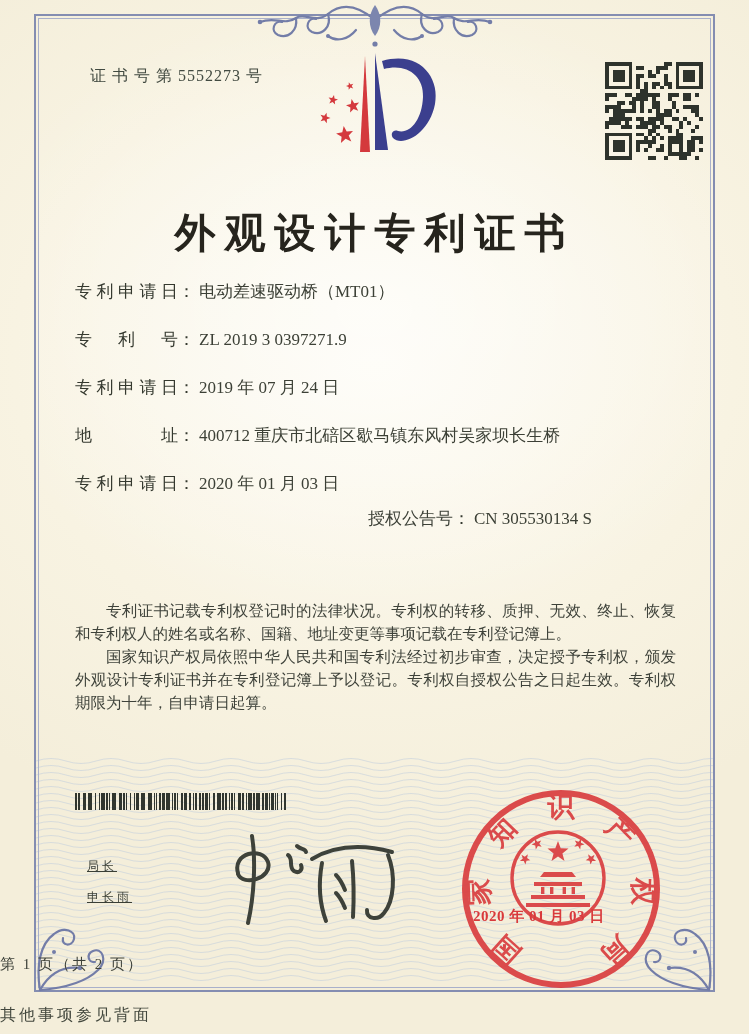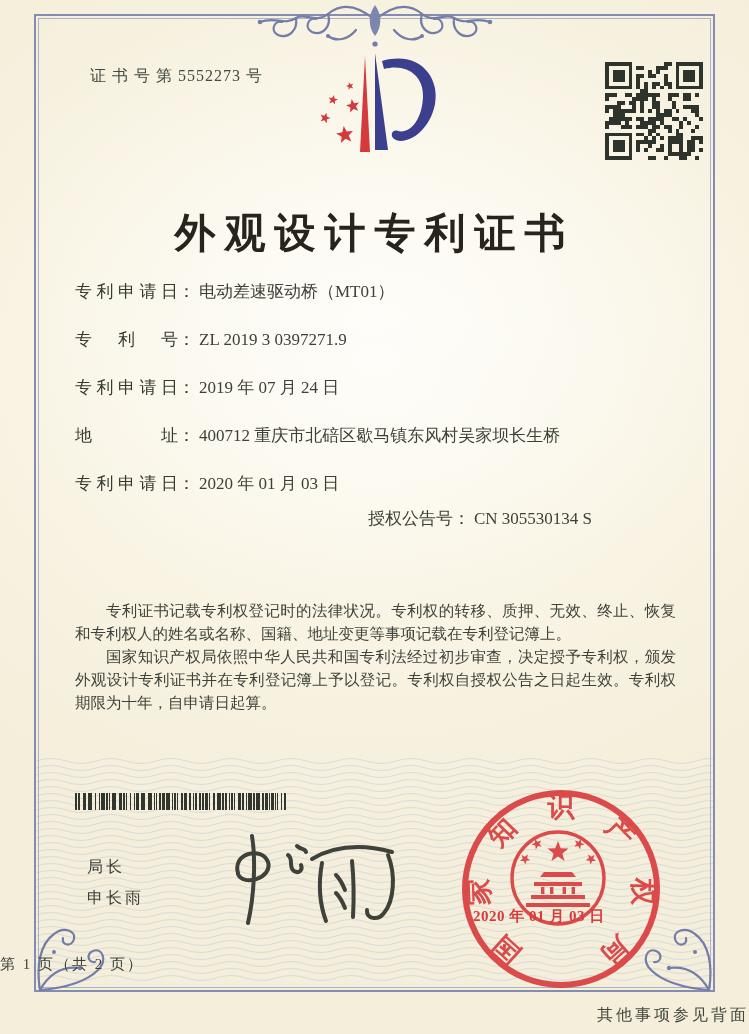--- a/index.html
+++ b/index.html
@@ -41,29 +41,29 @@
   }
   .colon{color:#35392f;}
   .fvalue{color:#3c4036; margin-left:4px;}
   .grant-pair{position:absolute; left:293px; top:0;margin-top:35px;}
   .paras{
     position:absolute; left:75px; top:599px; width:601px;
     font-size:15.5px; line-height:23px; color:#3e423a; text-align:justify;
   }
   .paras p{margin:0; text-indent:2em;}
   .barcode{position:absolute; left:75px; top:793px;}
-  .signer{position:absolute; left:87px; top:851px; font-size:16px; letter-spacing:3px; color:#3a3f36; line-height:31px;}
+  .signer{position:absolute; left:87px; top:851px; font-size:12px; letter-spacing:3px; color:#3a3f36; line-height:31px;text-decoration:underline;}
   .signature{position:absolute; left:200px; top:831px;}
   .seal{position:absolute; left:458px; top:786px; opacity:.9;}
   .seal-date{
     position:absolute; left:473px; top:907px; width:170px;
     font-size:15px; font-weight:bold; color:var(--seal-red,#d93a3c); letter-spacing:.5px;
   }
   .page-num{position:absolute; left:0; right:0; top:955px; text-align:left; font-size:15px; letter-spacing:2px; color:#3e423a;}
-  .back-note{position:absolute; left:0; right:0; top:1005px; text-align:right; font-size:16px; letter-spacing:3px; color:#43483e;}
+  .back-note{position:absolute; left:0; right:0; top:1005px; text-align:left; font-size:16px; letter-spacing:3px; color:#43483e;}
   .waves{position:absolute; left:36px; top:756px;}
 </style>
 </head>
 <body>
 
 <div class="page">
 
   <svg class="waves" width="678" height="230" id="wavesSvg">
       <path d="M0 5 q15 -5 30 0 t30 0 t30 0 t30 0 t30 0 t30 0 t30 0 t30 0 t30 0 t30 0 t30 0 t30 0 t30 0 t30 0 t30 0 t30 0 t30 0 t30 0 t30 0 t30 0 t30 0 t30 0 t30 0 " fill="none" stroke="#c0ccdc" stroke-width="0.9" opacity="0.62"></path>
       <path d="M0 12 q15 -5 30 0 t30 0 t30 0 t30 0 t30 0 t30 0 t30 0 t30 0 t30 0 t30 0 t30 0 t30 0 t30 0 t30 0 t30 0 t30 0 t30 0 t30 0 t30 0 t30 0 t30 0 t30 0 t30 0 " fill="none" stroke="#c0ccdc" stroke-width="0.9" opacity="0.62"></path>

